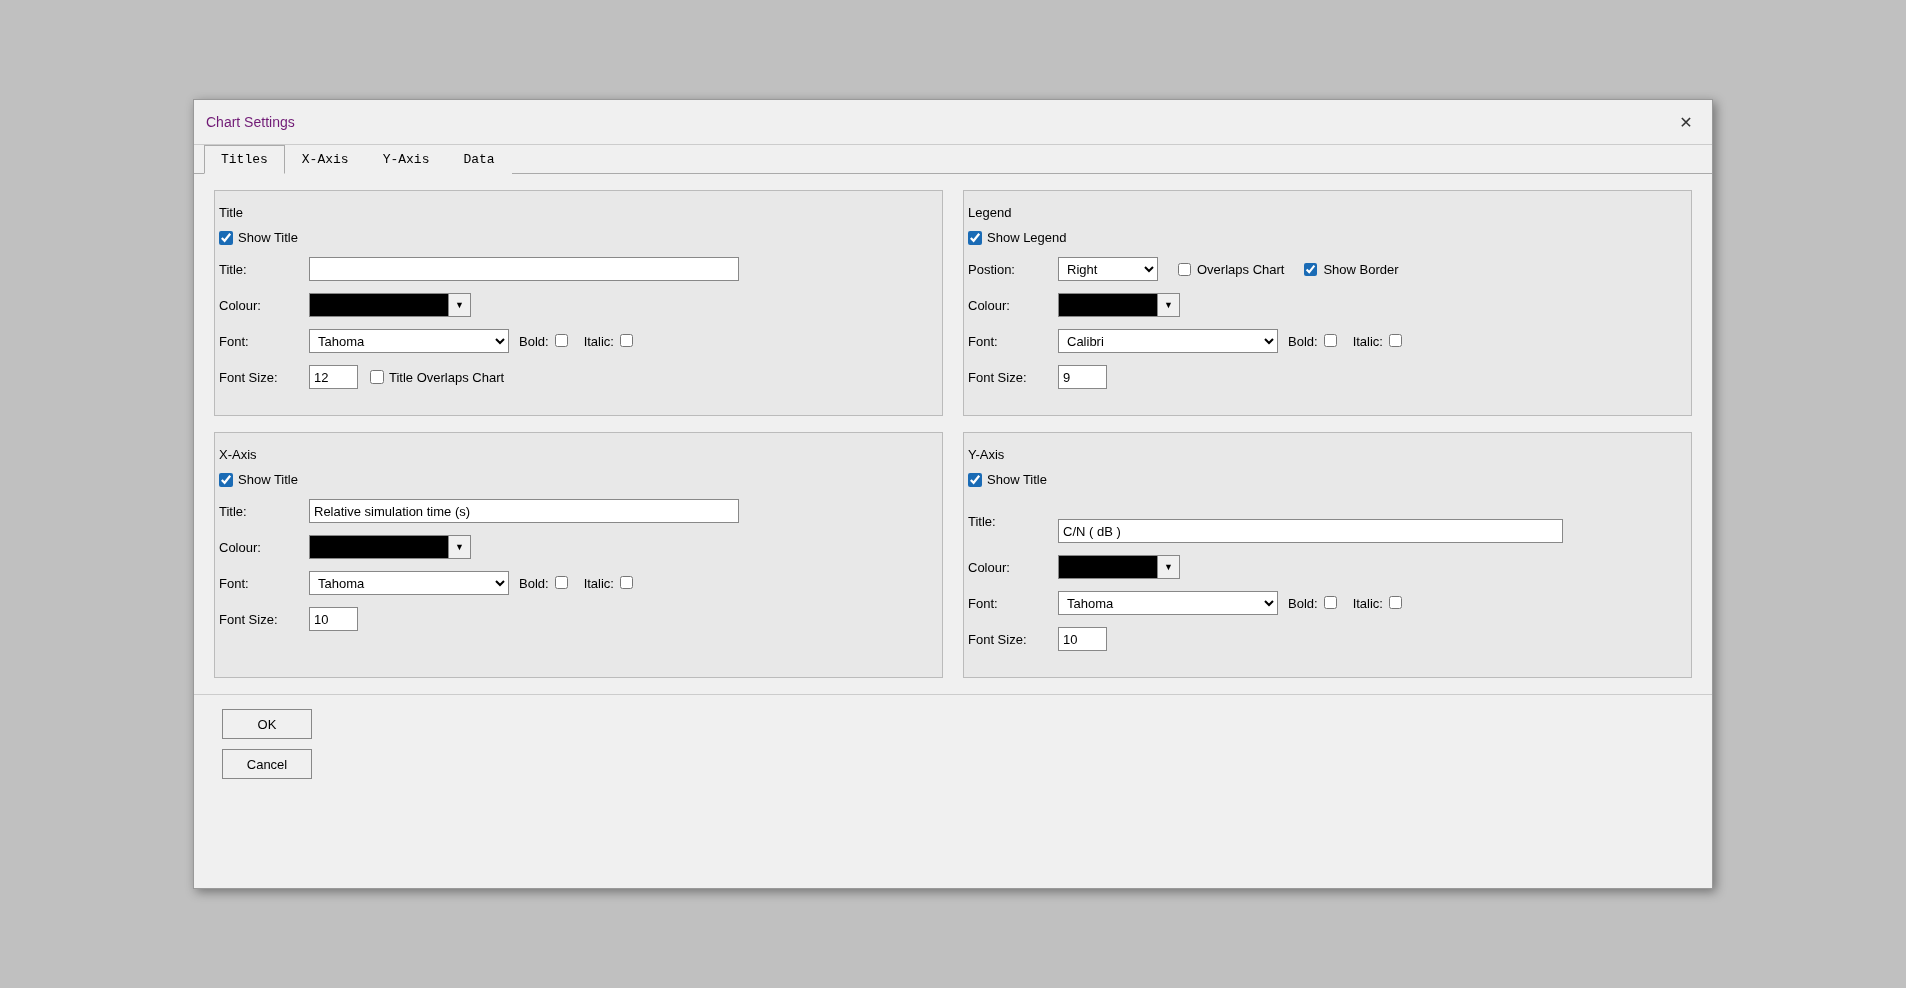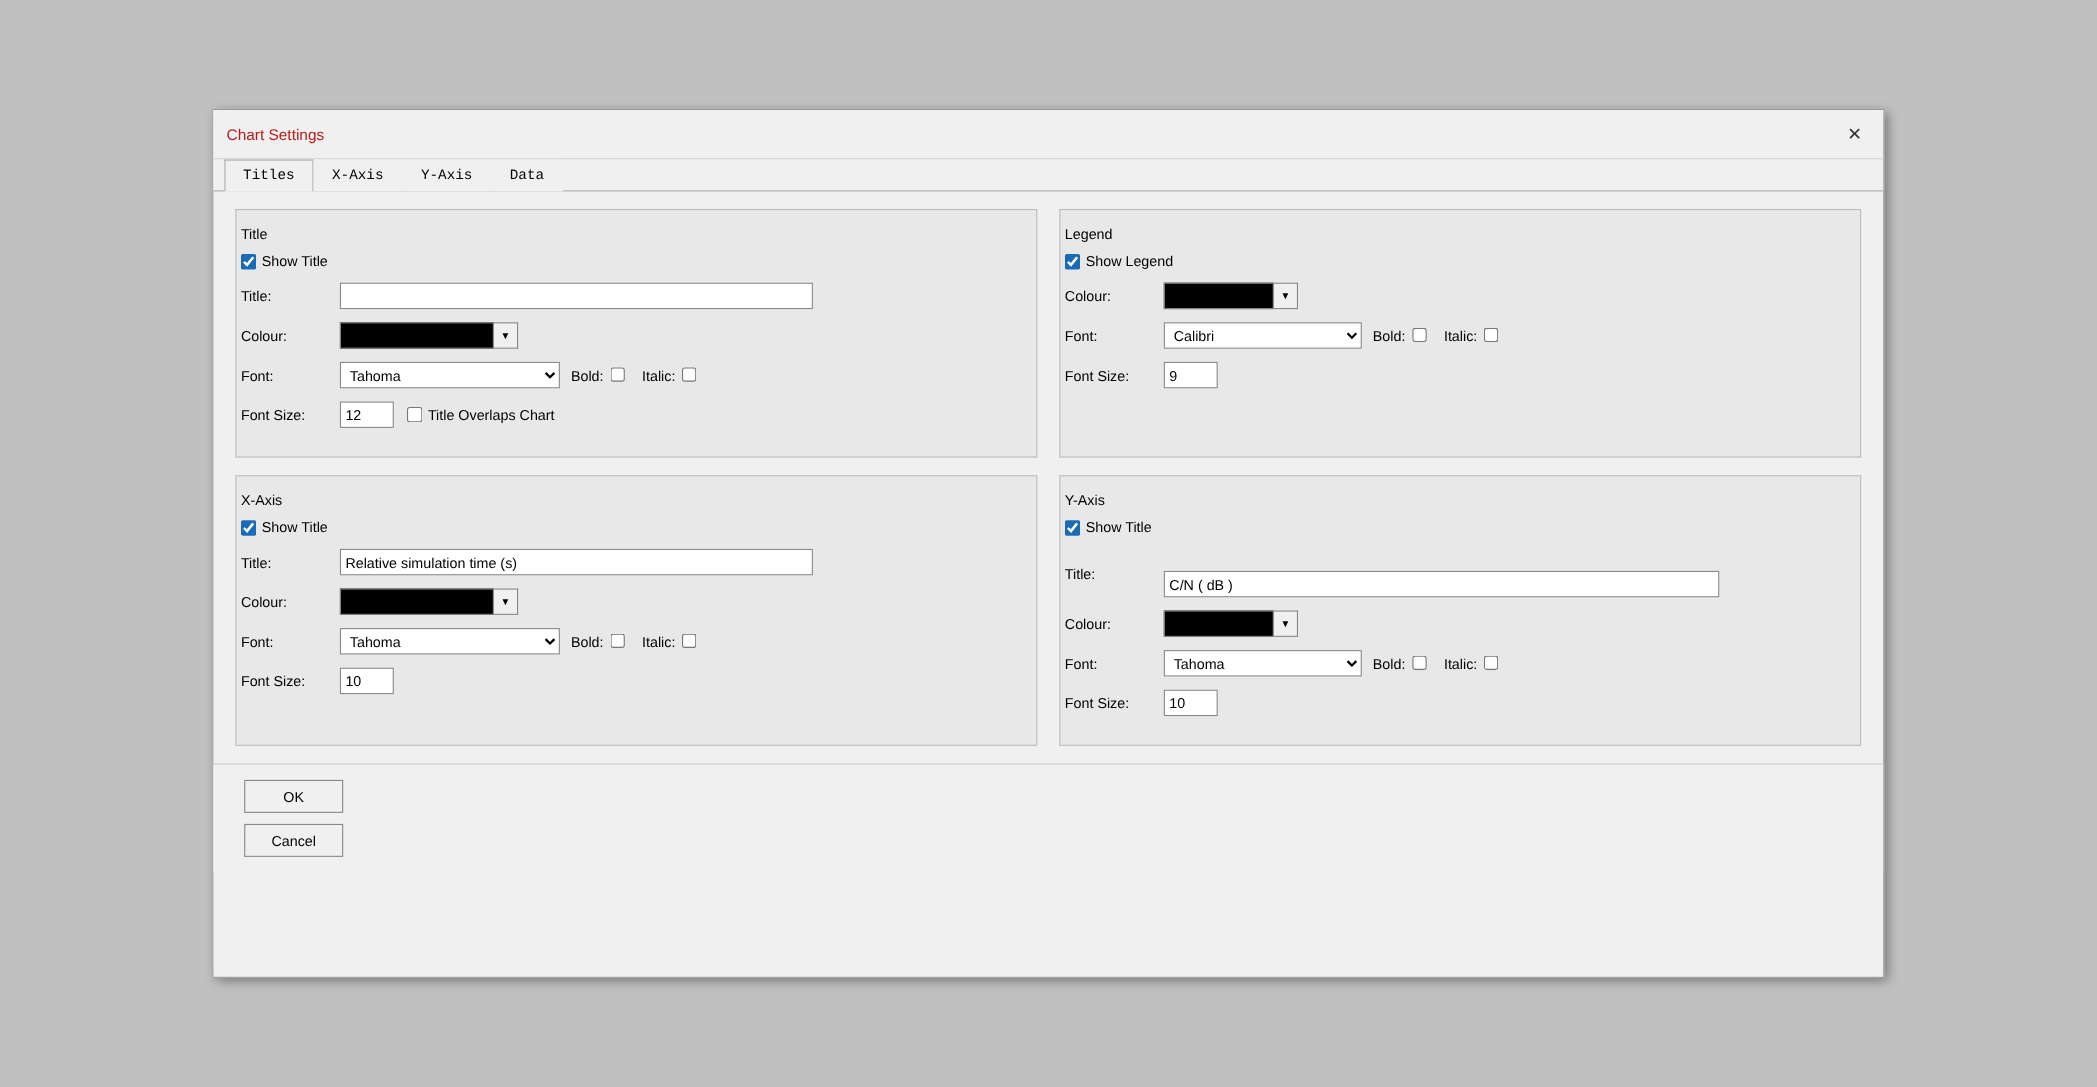--- a/index.html
+++ b/index.html
@@ -24,21 +24,21 @@
       background: #f0f0f0;
       border-bottom: 1px solid #ccc;
       padding: 8px 12px;
       display: flex;
       align-items: center;
       justify-content: space-between;
     }
     .title-bar-text {
       font-size: 14px;
       font-weight: normal;
-      color: #b91c1c;
+      color: #701a75;
     }
     .close-btn {
       width: 28px;
       height: 28px;
       background: none;
       border: none;
       cursor: pointer;
       font-size: 16px;
       display: flex;
       align-items: center;
@@ -128,21 +128,21 @@
       border: 1px solid #888;
       background: #fff;
       font-size: 13px;
       padding: 2px 4px;
       outline: none;
     }
     .font-select-wide {
       width: 200px;
     }
     .font-select-legend {
-      width: 180px;
+      width: 220px;
     }
     .checkbox-wrapper {
       display: flex;
       align-items: center;
       gap: 5px;
       cursor: pointer;
     }
     .checkbox-wrapper input[type="checkbox"] {
       width: 14px;
       height: 14px;
@@ -276,20 +276,37 @@
     <div class="panel-section">
       <div class="section-label">Legend</div>
 
       <div class="row">
         <label class="checkbox-wrapper">
           <input type="checkbox" checked="" style="">
           <span class="checkbox-label">Show Legend</span>
         </label>
       </div>
 
+      <div class="row">
+        <span class="field-label">Postion:</span>
+        <select class="position-select">
+          <option>Right</option>
+          <option>Left</option>
+          <option>Top</option>
+          <option>Bottom</option>
+        </select>
+        <div style="display:flex;align-items:center;gap:6px;margin-left:20px;">
+          <input type="checkbox" style="">
+          <span class="checkbox-label">Overlaps Chart</span>
+        </div>
+        <div style="display:flex;align-items:center;gap:6px;margin-left:20px;">
+          <input type="checkbox" checked="" style="accent-color: rgb(26, 107, 181);">
+          <span class="checkbox-label">Show Border</span>
+        </div>
+      </div>
 
       <div class="row">
         <span class="field-label">Colour:</span>
         <div class="color-picker">
           <div class="color-box color-box-legend"></div>
           <button class="color-dropdown-btn">▼</button>
         </div>
       </div>
 
       <div class="row">

